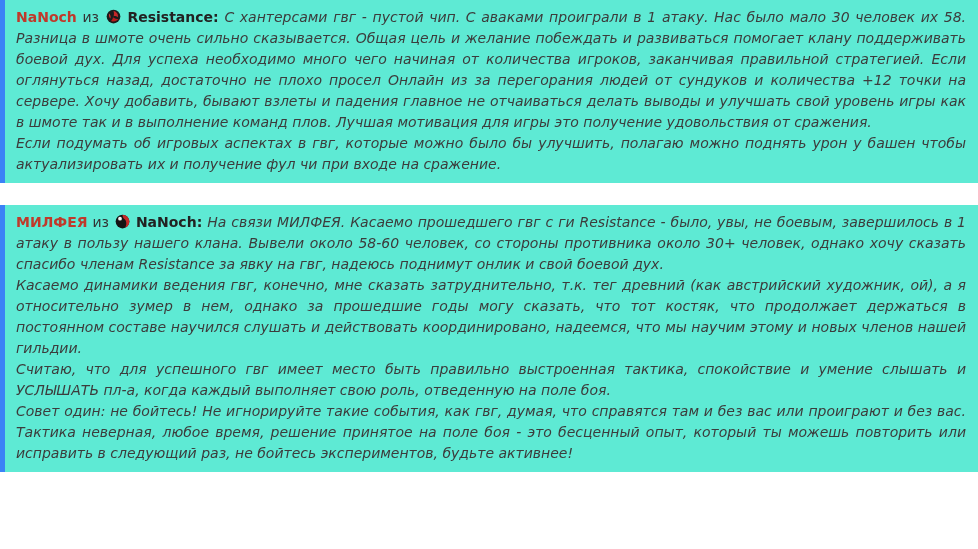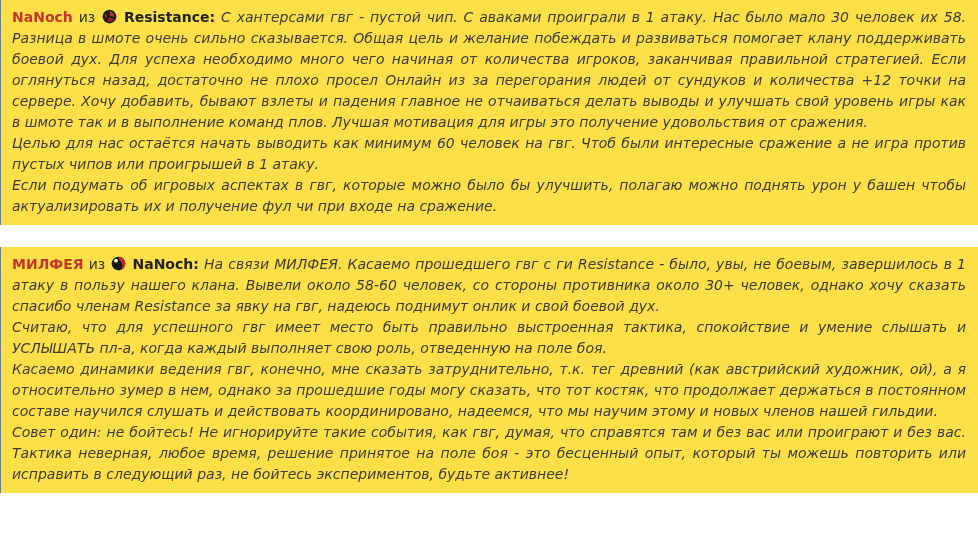--- a/index.html
+++ b/index.html
@@ -7,22 +7,22 @@
     padding: 0;
     background: #ffffff;
     font-family: "DejaVu Sans", "Liberation Sans", sans-serif;
   }
   .page {
     width: 978px;
     box-sizing: border-box;
     background: #ffffff;
   }
   .quote-block {
-    background: #fde047;
-    border-left: 1px solid #3b82f6;
+    background: #5eead4;
+    border-left: 5px solid #3b82f6;
     padding: 7px 12px 8px 11px;
     margin: 0 0 22px 0;
     font-size: 14px;
     line-height: 21px;
     color: #3c3c3c;
     font-style: italic;
     text-align: justify;
   }
   .para { margin: 0; }
   .author {
@@ -58,35 +58,34 @@
       <span class="prep">из</span>
       <svg class="emblem" viewBox="0 0 24 24">
         <circle cx="12" cy="12" r="11" fill="#1b1b1b"></circle>
         <path d="M12 3 C17 4 20 8 19 13 C16 11 14 11 12 12 C13 9 13 6 12 3 Z" fill="#c62828"></path>
         <path d="M20 16 C17 20 12 21 8 19 C10 17 11 15 11 13 C14 15 17 16 20 16 Z" fill="#b71c1c"></path>
         <path d="M5 7 C7 9 8 12 7 15 C5 13 4 10 5 7 Z" fill="#d32f2f"></path>
       </svg>
       <span class="clan">Resistance:</span>
       <span>С хантерсами гвг - пустой чип. С аваками проиграли в 1 атаку. Нас было мало 30 человек их 58. Разница в шмоте очень сильно сказывается. Общая цель и желание побеждать и развиваться помогает клану поддерживать боевой дух. Для успеха необходимо много чего начиная от количества игроков, заканчивая правильной стратегией. Если оглянуться назад, достаточно не плохо просел Онлайн из за перегорания людей от сундуков и количества +12 точки на сервере. Хочу добавить, бывают взлеты и падения главное не отчаиваться делать выводы и улучшать свой уровень игры как в шмоте так и в выполнение команд плов. Лучшая мотивация для игры это получение удовольствия от сражения.</span>
     </div>
-    <div class="para">Целью для нас остаётся начать выводить как минимум 60 человек на гвг. Чтоб были интересные сражение а не игра против пустых чипов или проигрышей в 1 атаку.</div>
     <div class="para">Если подумать об игровых аспектах в гвг, которые можно было бы улучшить, полагаю можно поднять урон у башен чтобы актуализировать их и получение фул чи при входе на сражение.</div>
   </div>
 
   <div class="quote-block">
     <div class="para">
       <span class="author">МИЛФЕЯ</span>
       <span class="prep">из</span>
       <svg class="emblem" viewBox="0 0 24 24">
         <circle cx="12" cy="12" r="11" fill="#141414"></circle>
         <path d="M12 1 A11 11 0 0 1 23 12 A11 11 0 0 1 16 22 C19 18 19 11 15 8 C13 6 12 4 12 1 Z" fill="#c62828"></path>
         <circle cx="8" cy="7.5" r="3" fill="#f5f5f5"></circle>
       </svg>
       <span class="clan">NaNoch:</span>
       <span>На связи МИЛФЕЯ. Касаемо прошедшего гвг с ги Resistance - было, увы, не боевым, завершилось в 1 атаку в пользу нашего клана. Вывели около 58-60 человек, со стороны противника около 30+ человек, однако хочу сказать спасибо членам Resistance за явку на гвг, надеюсь поднимут онлик и свой боевой дух.</span>
     </div>
+    <div class="para">Касаемо динамики ведения гвг, конечно, мне сказать затруднительно, т.к. тег древний (как австрийский художник, ой), а я относительно зумер в нем, однако за прошедшие годы могу сказать, что тот костяк, что продолжает держаться в постоянном составе научился слушать и действовать координировано, надеемся, что мы научим этому и новых членов нашей гильдии.</div>
     <div class="para">Считаю, что для успешного гвг имеет место быть правильно выстроенная тактика, спокойствие и умение слышать и УСЛЫШАТЬ пл-а, когда каждый выполняет свою роль, отведенную на поле боя.</div>
-    <div class="para">Касаемо динамики ведения гвг, конечно, мне сказать затруднительно, т.к. тег древний (как австрийский художник, ой), а я относительно зумер в нем, однако за прошедшие годы могу сказать, что тот костяк, что продолжает держаться в постоянном составе научился слушать и действовать координировано, надеемся, что мы научим этому и новых членов нашей гильдии.</div>
     <div class="para">Совет один: не бойтесь! Не игнорируйте такие события, как гвг, думая, что справятся там и без вас или проиграют и без вас. Тактика неверная, любое время, решение принятое на поле боя - это бесценный опыт, который ты можешь повторить или исправить в следующий раз, не бойтесь экспериментов, будьте активнее!</div>
 
   </div>
 
 </div>
 
 </body></html>

